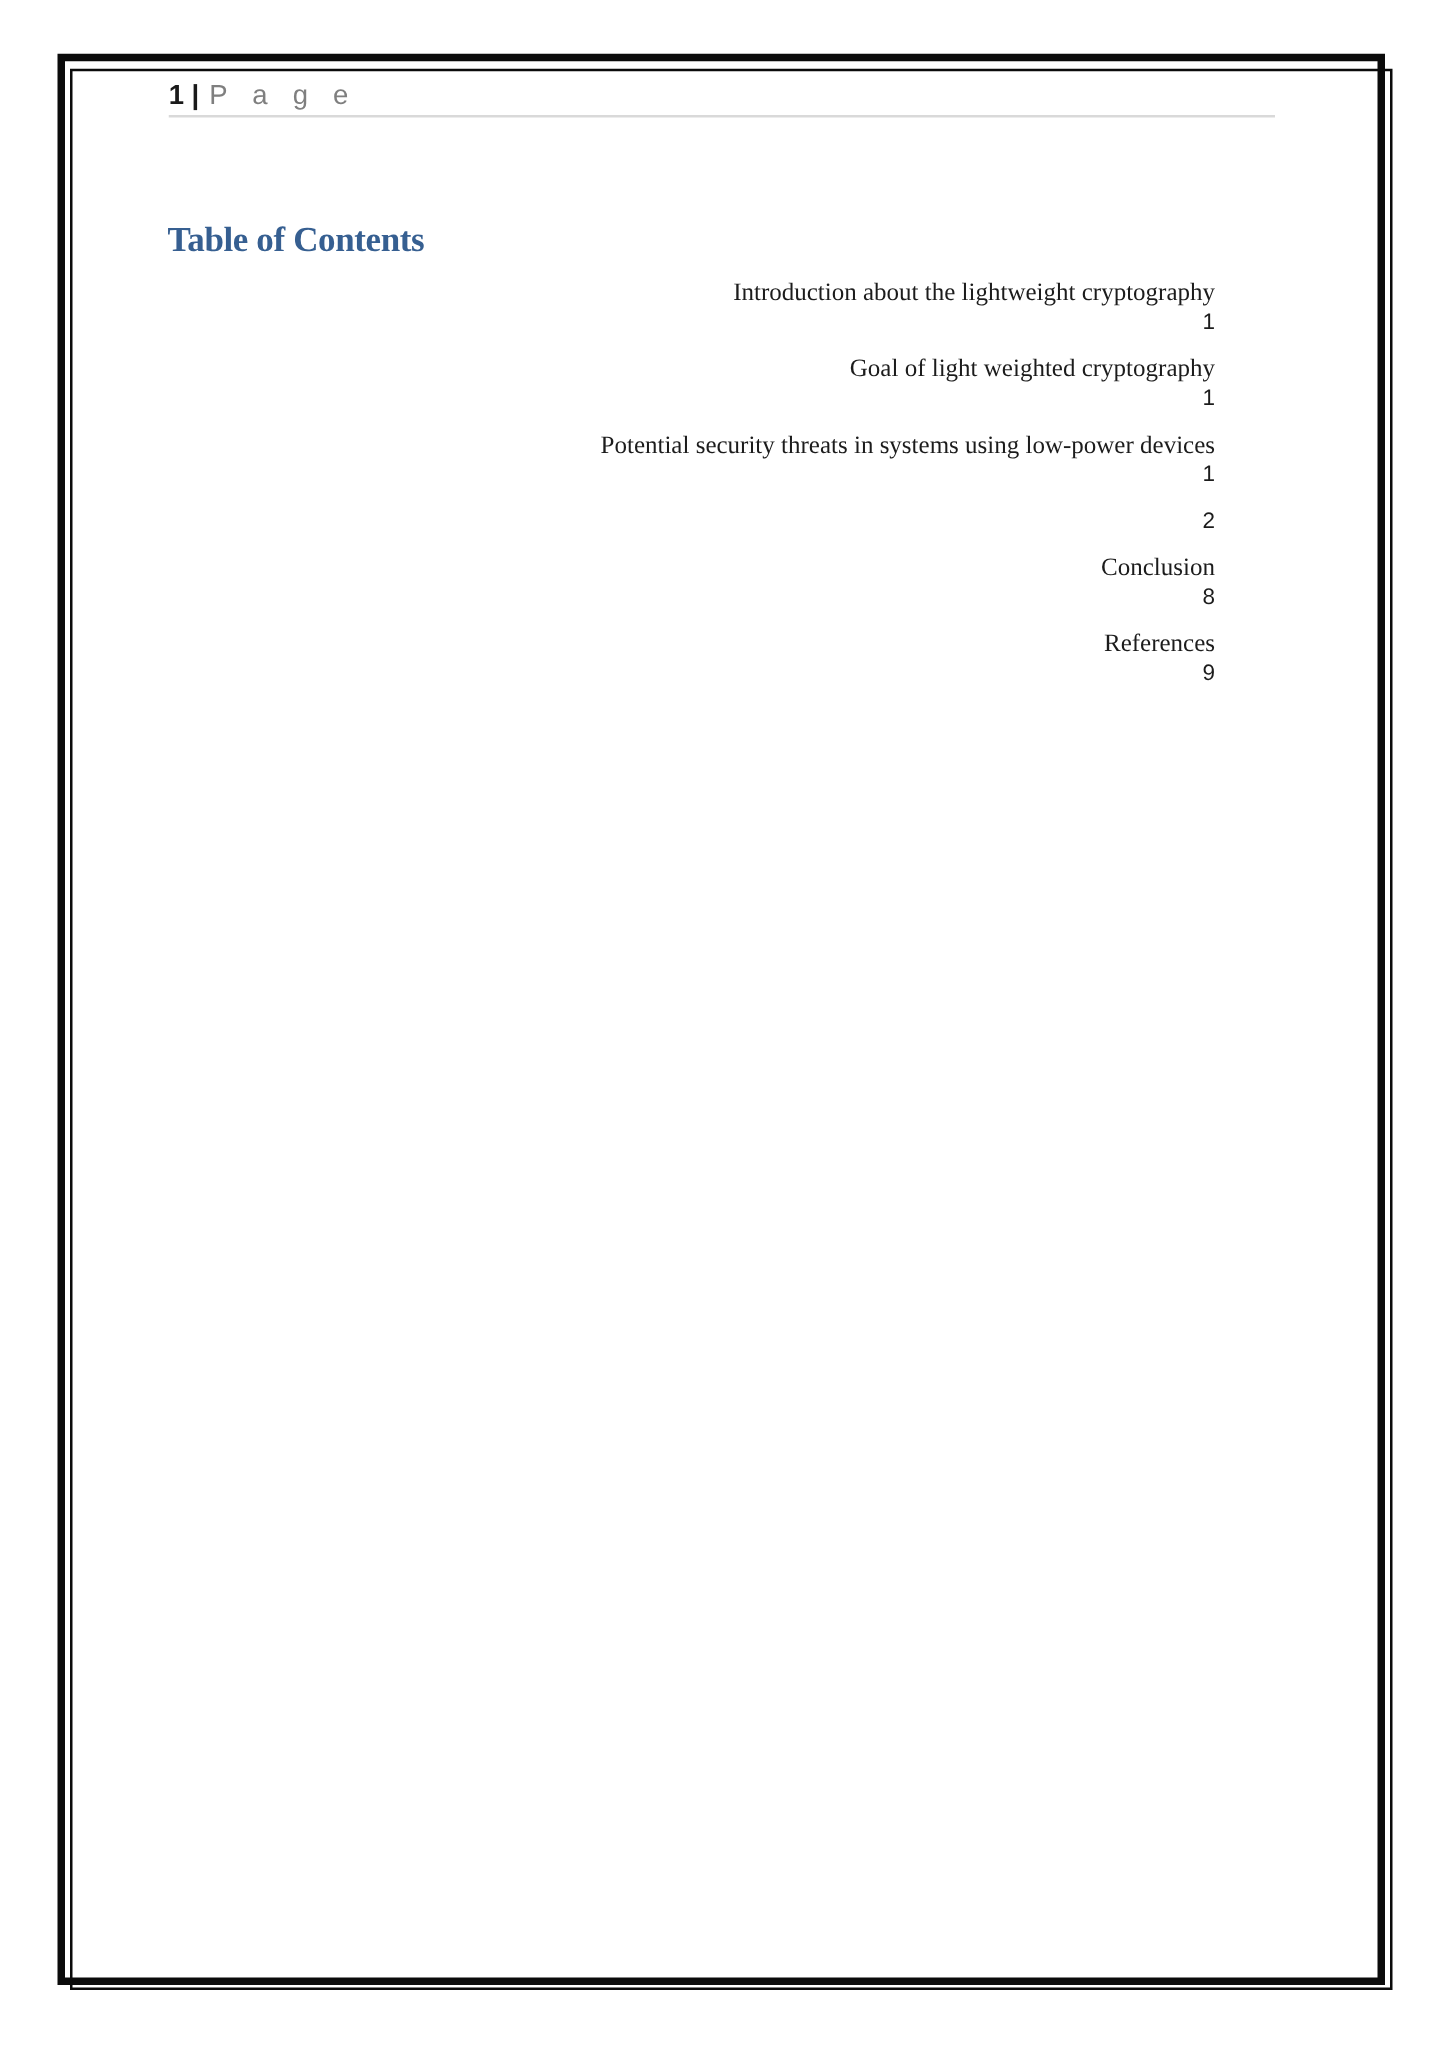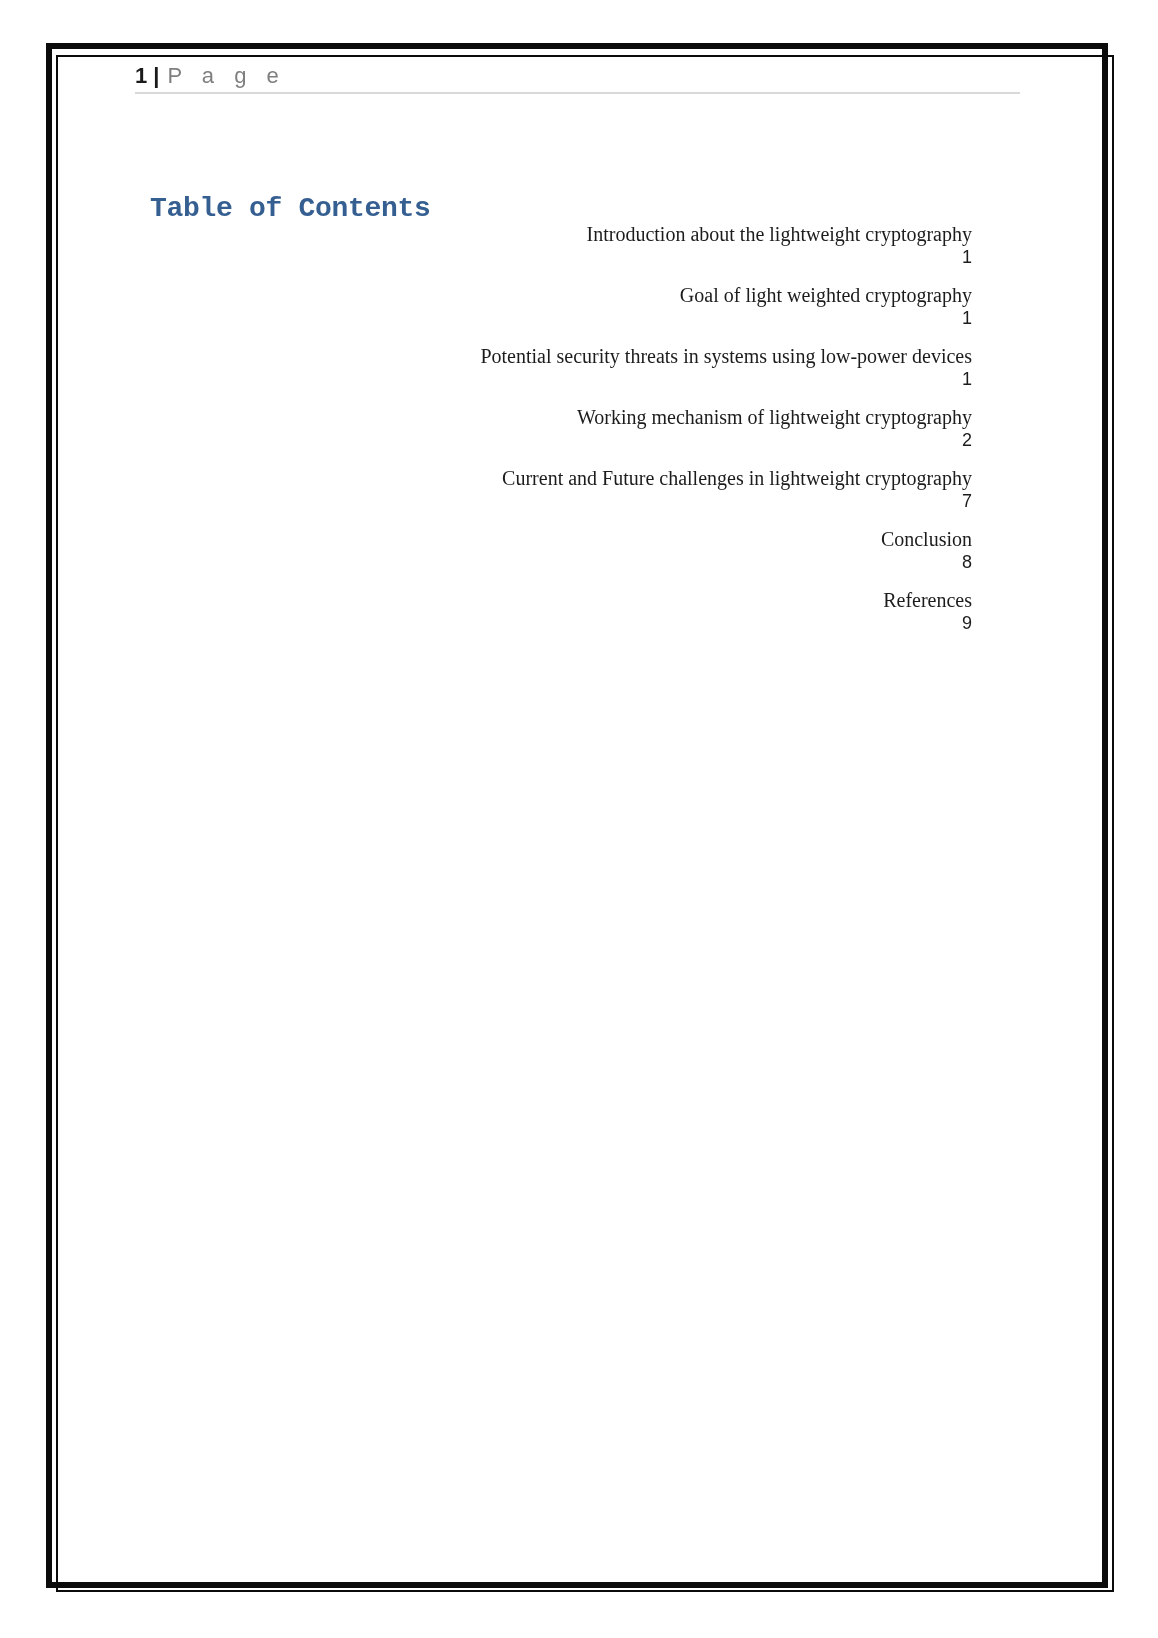--- a/index.html
+++ b/index.html
@@ -58,22 +58,22 @@
     position: absolute;
     left: 135px; top: 92px;
     width: 885px; height: 2px;
     background: var(--rule, #d9d9d9);
   }
 
   
   .toc-title {
     position: absolute;
     left: 134px; top: 176px;
-    margin: 16px;
-    font-family: Liberation Mono, monospace;
+    margin: 0;
+    font-family: Liberation Serif, serif;
     font-size: 28px;
     line-height: 34px;
     font-weight: bold;
     color: var(--title, #365F91);
     letter-spacing: -0.3px;
     text-align: center;
   }
 
   
   .toc {
@@ -138,28 +138,22 @@
     <span class="toc-label">Goal of light weighted cryptography</span>
     <span class="leader"></span>
     <span class="toc-page">1</span>
   </div>
       <div class="toc-row">
     <span class="toc-label">Potential security threats in systems using low-power devices</span>
     <span class="leader"></span>
     <span class="toc-page">1</span>
   </div>
       <div class="toc-row">
-    <span class="toc-label">Working mechanism of lightweight cryptography</span>
     <span class="leader"></span>
     <span class="toc-page">2</span>
-  </div>
-      <div class="toc-row">
-    <span class="toc-label">Current and Future challenges in lightweight cryptography</span>
-    <span class="leader"></span>
-    <span class="toc-page">7</span>
   </div>
       <div class="toc-row">
     <span class="toc-label">Conclusion</span>
     <span class="leader"></span>
     <span class="toc-page">8</span>
   </div>
       <div class="toc-row">
     <span class="toc-label">References</span>
     <span class="leader"></span>
     <span class="toc-page">9</span>

